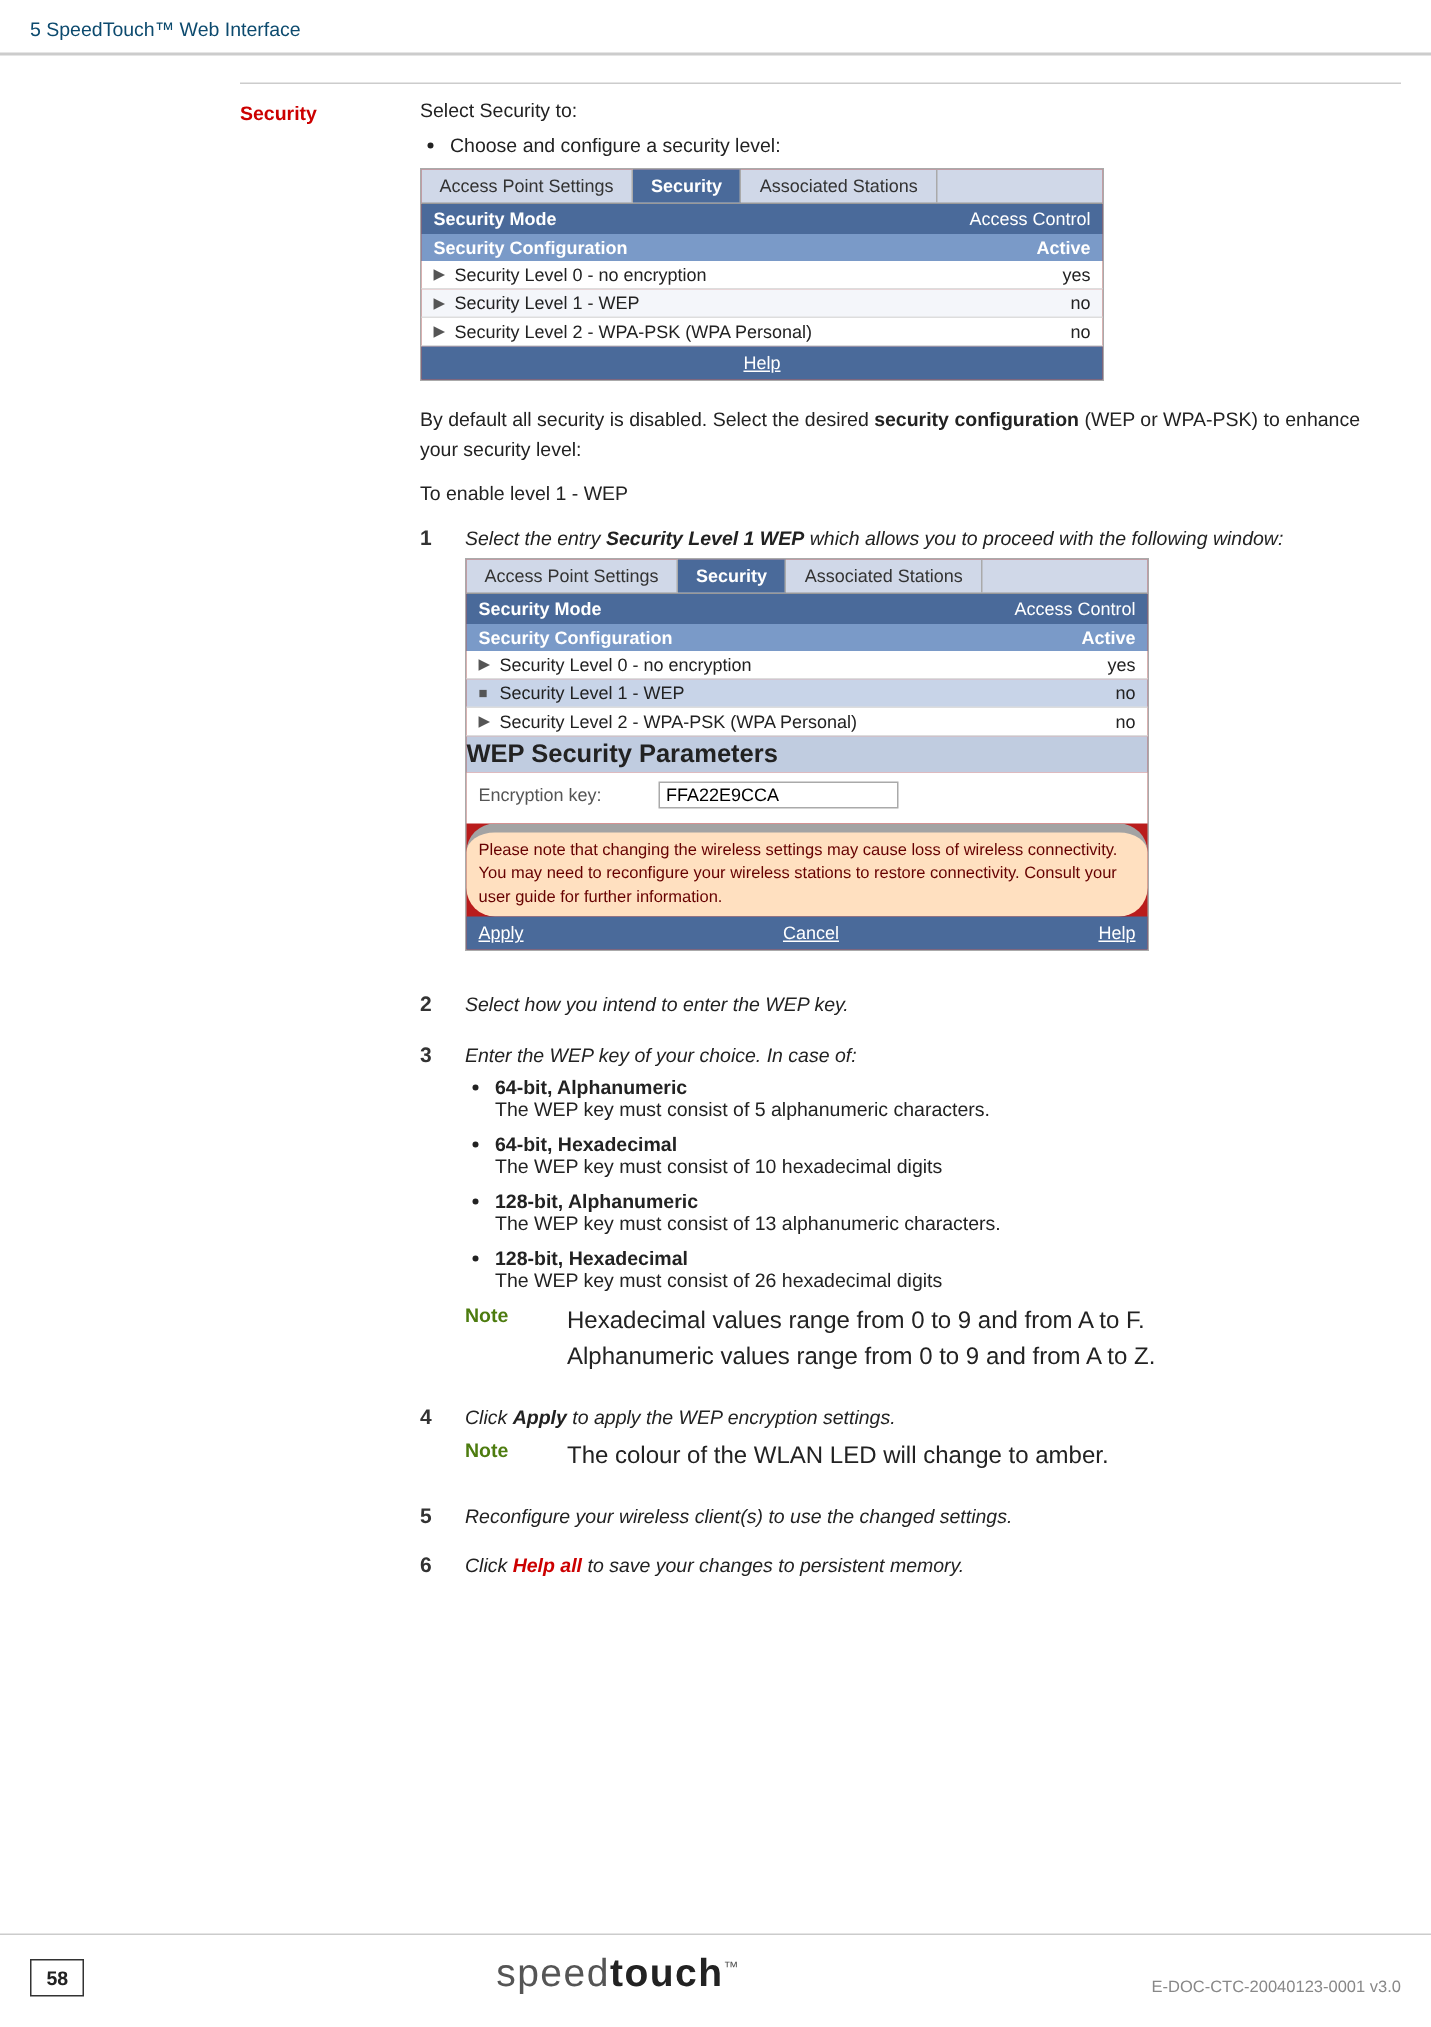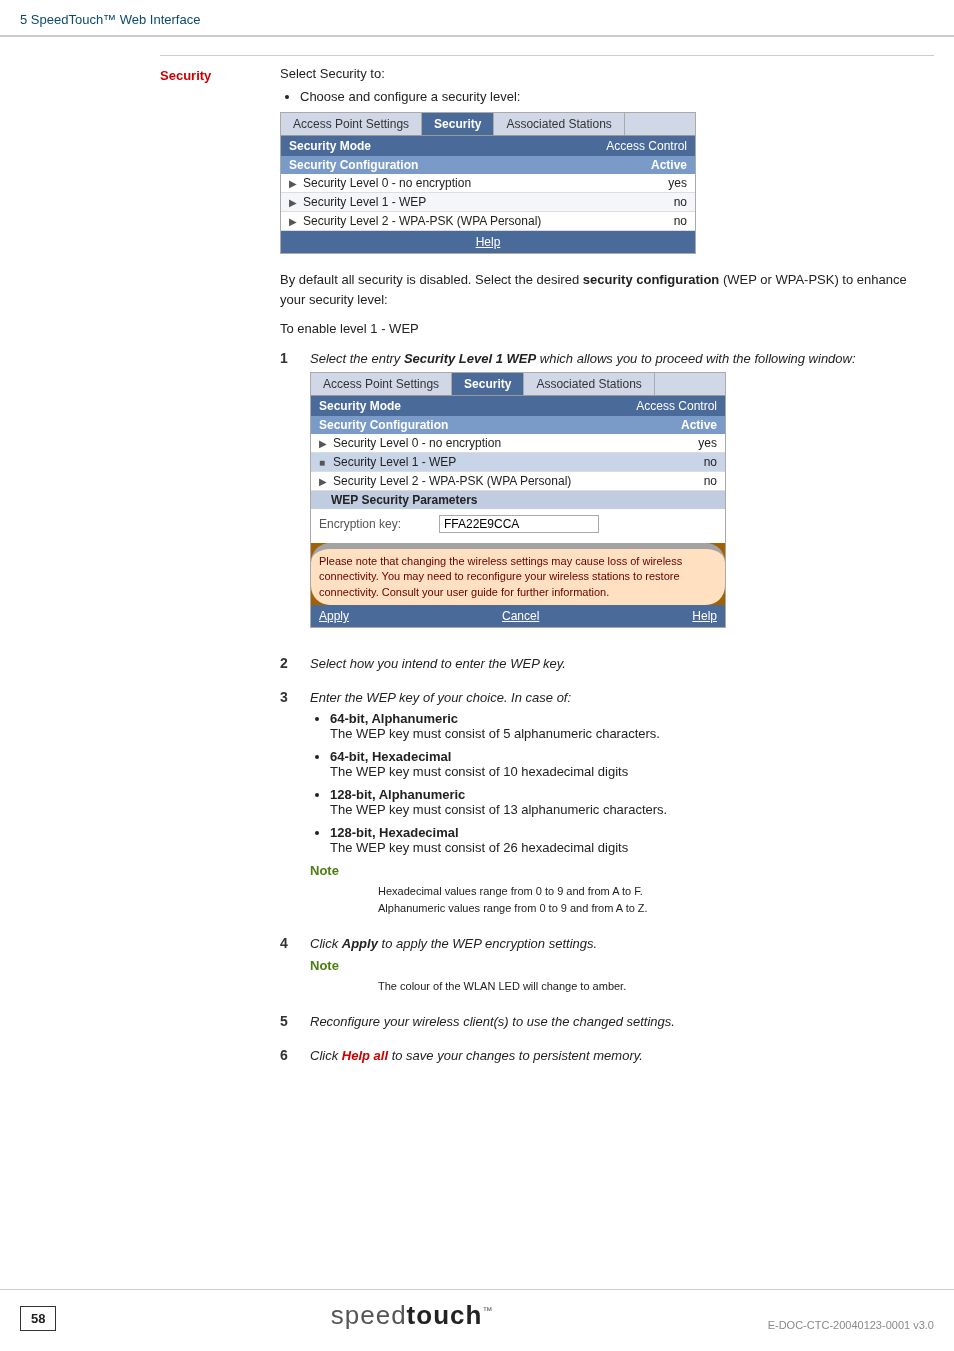--- a/index.html
+++ b/index.html
@@ -70,22 +70,22 @@
     .bullet-list li {
       margin-bottom: 4px;
       font-size: 13px;
     }
 
     
     .ui-panel {
       border: 1px solid #aaa;
       margin-bottom: 16px;
       font-size: 12px;
-      background: #a16207;
-      width: 416px;
+      background: #b91c1c;
+      width: 456px;
     }
 
     .ui-panel-tabs {
       display: flex;
       background: #d0d8e8;
       border-bottom: 1px solid #999;
     }
 
     .ui-tab {
       padding: 4px 12px;
@@ -145,23 +145,23 @@
     .ui-row .row-square {
       width: 14px;
       color: #555;
       font-size: 10px;
     }
     .ui-row .row-label { flex: 1; }
     .ui-row .row-active { width: 60px; text-align: right; font-size: 12px; }
 
     .ui-section-header {
       background: #c0cce0;
-      padding: 2px 20px;
-      font-weight: bold;
-      font-size: 12px;
+      padding: 2px 0;
+      font-weight: bold;
+      font-size: 17px;
     }
 
     .ui-wep-params {
       padding: 6px 8px;
       background: #fff;
     }
     .ui-wep-row {
       display: flex;
       align-items: center;
       margin-bottom: 4px;
@@ -267,23 +267,22 @@
       margin-top: 4px;
     }
     .note-label {
       font-weight: bold;
       color: #4d7c0f;
       font-size: 13px;
       min-width: 60px;
       margin-right: 8px;
     }
     .note-text {
-      font-size: 11px;
+      font-size: 16px;
       line-height: 1.5;
-      margin-top: 20px;
     }
 
     
     .page-footer {
       position: absolute;
       bottom: 20px;
       left: 0;
       right: 0;
       display: flex;
       align-items: flex-end;

